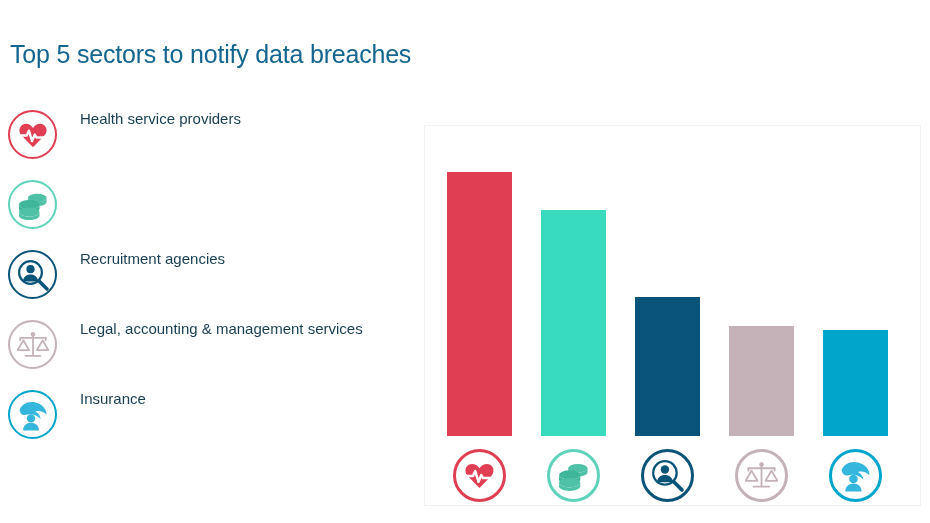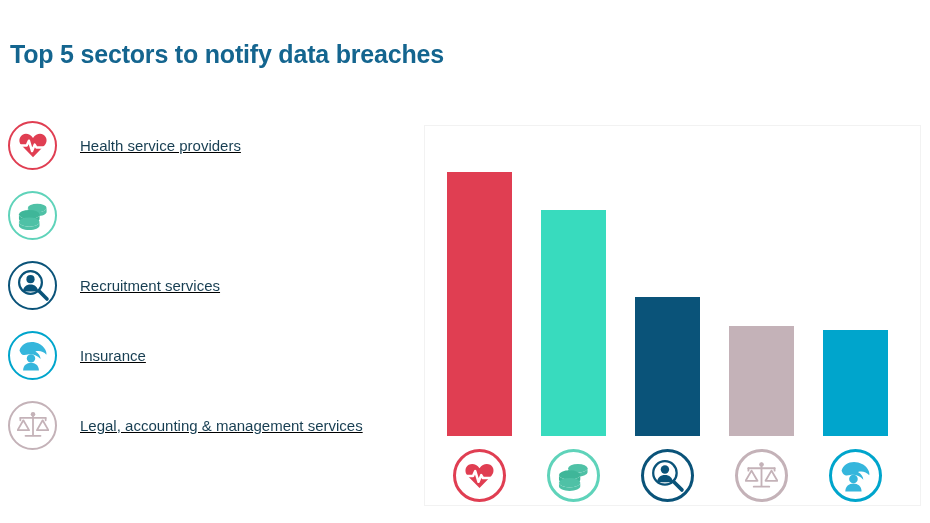--- a/index.html
+++ b/index.html
@@ -8,38 +8,37 @@
     background:#ffffff;
     font-family:"Liberation Sans",sans-serif;
     overflow:hidden;
     position:relative;
   }
 
   .chart-title{
     position:absolute;
     left:10px;top:40px;
     font-size:25px;
-    font-weight:bold;
+    font-weight:normal;
     color:#14658F;
     letter-spacing:-0.2px;
     white-space:nowrap;
   }
 
   
   .legend{
     position:absolute;
     left:8px;top:110px;
     width:400px;
   }
   .legend-item{
     position:relative;
     height:70px;
     display:flex;
-    align-items:center;
-    text-decoration:underline;
+    align-items:flex-start;
   }
   .legend-icon{
     width:49px;height:49px;
     flex:0 0 49px;
     border-radius:50%;
     box-sizing:border-box;
     display:flex;align-items:center;justify-content:center;
   }
   .legend-label{
     margin-left:23px;
@@ -138,52 +137,52 @@
 
   <div class="legend-item">
     <div class="legend-icon" style="border:2.5px solid #0A5379;">
       <svg width="34" height="34" viewBox="0 0 34 34" aria-hidden="true">
         <circle cx="14.5" cy="14.5" r="11.4" fill="none" stroke="#0A5379" stroke-width="2.2"></circle>
         <line x1="22.8" y1="22.8" x2="31" y2="31" stroke="#0A5379" stroke-width="3.6" stroke-linecap="round"></line>
         <circle cx="14.5" cy="11.2" r="4.1" fill="#0A5379"></circle>
         <path d="M6.9 23.6 c0 -4.6 3.4 -7.2 7.6 -7.2 s7.6 2.6 7.6 7.2 z" fill="#0A5379"></path>
       </svg>
     </div>
-    <div class="legend-label">Recruitment services</div>
-  </div>
-
-  <div class="legend-item">
-    <div class="legend-icon" style="border:2.5px solid #00A5CC;">
-      <svg width="32" height="32" viewBox="0 0 32 32" aria-hidden="true">
-        <path d="M2.5 11.4 C4.2 4.8 11.4 1.6 18.6 3.4 C25.8 5.2 30.2 11.2 29.4 15.8 C26.6 12.6 22.6 11.4 18.4 12.5 C21.6 14.2 23.5 17.3 23.6 20 C20.2 16.4 15.5 14.6 10.8 15.5 C8 16 4.8 17.6 2.5 11.4 Z" fill="#35B6DC"></path>
-        <circle cx="14" cy="19.4" r="4.2" fill="#35B6DC"></circle>
-        <path d="M6.1 31.5 c0 -4.9 3.6 -7.7 7.9 -7.7 s7.9 2.8 7.9 7.7 z" fill="#35B6DC"></path>
-      </svg>
-    </div>
-    <div class="legend-label">Insurance</div>
+    <div class="legend-label">Recruitment agencies</div>
   </div>
 
   <div class="legend-item">
     <div class="legend-icon" style="border:2.5px solid #C4B2B8;">
       <svg width="32" height="30" viewBox="0 0 34 32" aria-hidden="true">
         <g stroke="#C4B2B8" fill="none" stroke-width="1.9" stroke-linecap="round">
           <line x1="17" y1="3.5" x2="17" y2="27"></line>
           <line x1="3.5" y1="8.5" x2="30.5" y2="8.5"></line>
           <line x1="9" y1="27.5" x2="25" y2="27.5"></line>
           <line x1="3.5" y1="8.5" x2="3.5" y2="11"></line>
           <line x1="30.5" y1="8.5" x2="30.5" y2="11"></line>
         </g>
         <circle cx="17" cy="4.6" r="2.4" fill="#C4B2B8"></circle>
         <path d="M3.5 11 L9.6 21.5 H-2.6 Z" transform="translate(3.2,0)" fill="none" stroke="#C4B2B8" stroke-width="1.9" stroke-linejoin="round"></path>
         <path d="M30.5 11 L36.6 21.5 H24.4 Z" transform="translate(-3.2,0)" fill="none" stroke="#C4B2B8" stroke-width="1.9" stroke-linejoin="round"></path>
       </svg>
     </div>
     <div class="legend-label">Legal, accounting &amp; management services</div>
   </div>
 
+  <div class="legend-item">
+    <div class="legend-icon" style="border:2.5px solid #00A5CC;">
+      <svg width="32" height="32" viewBox="0 0 32 32" aria-hidden="true">
+        <path d="M2.5 11.4 C4.2 4.8 11.4 1.6 18.6 3.4 C25.8 5.2 30.2 11.2 29.4 15.8 C26.6 12.6 22.6 11.4 18.4 12.5 C21.6 14.2 23.5 17.3 23.6 20 C20.2 16.4 15.5 14.6 10.8 15.5 C8 16 4.8 17.6 2.5 11.4 Z" fill="#35B6DC"></path>
+        <circle cx="14" cy="19.4" r="4.2" fill="#35B6DC"></circle>
+        <path d="M6.1 31.5 c0 -4.9 3.6 -7.7 7.9 -7.7 s7.9 2.8 7.9 7.7 z" fill="#35B6DC"></path>
+      </svg>
+    </div>
+    <div class="legend-label">Insurance</div>
+  </div>
+
 </div>
 
 <div class="plot-panel"></div>
 
 <div class="bars-layer">
 
   <div class="bar-col" style="left:23px;">
     <div class="bar-value">63</div>
     <div class="bar-rect" style="height:264px;background:#E03E52;"></div>
   </div>

